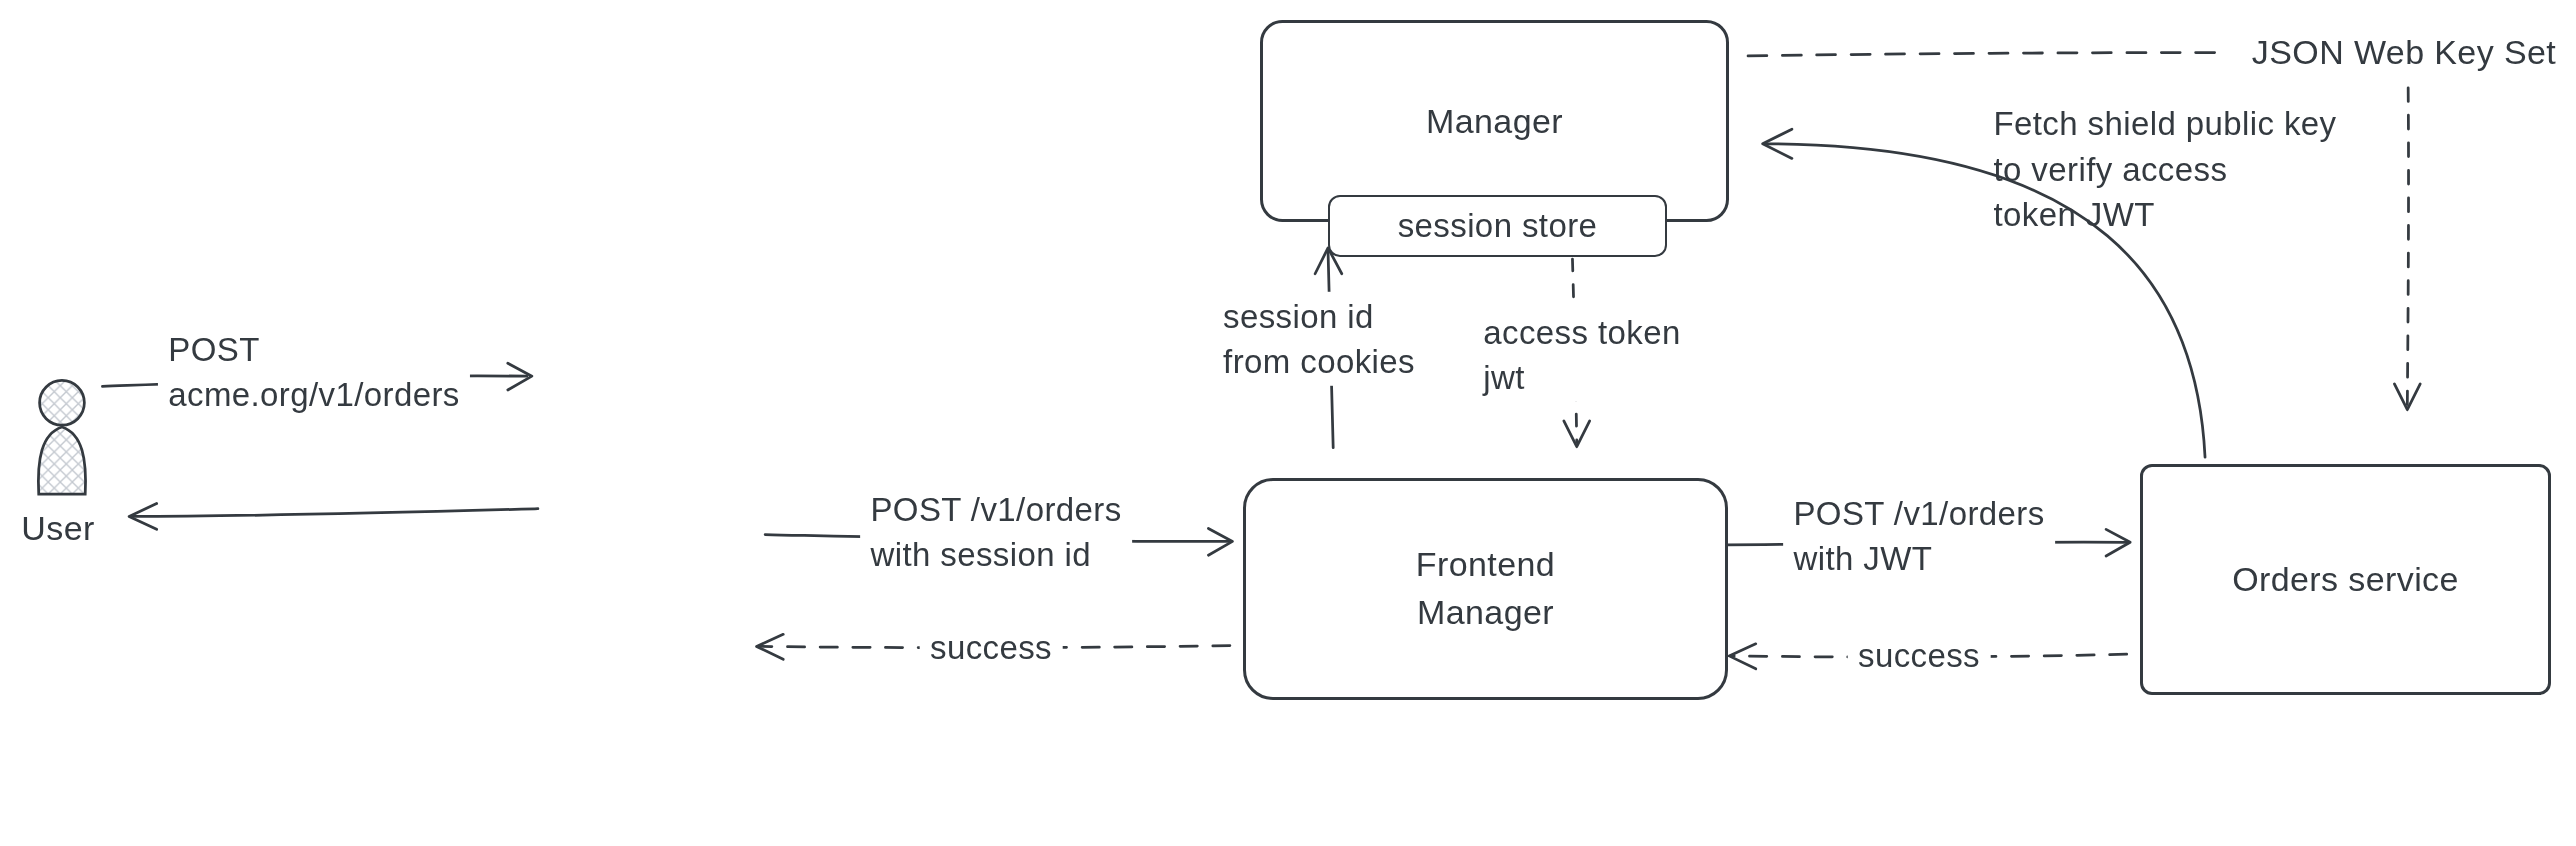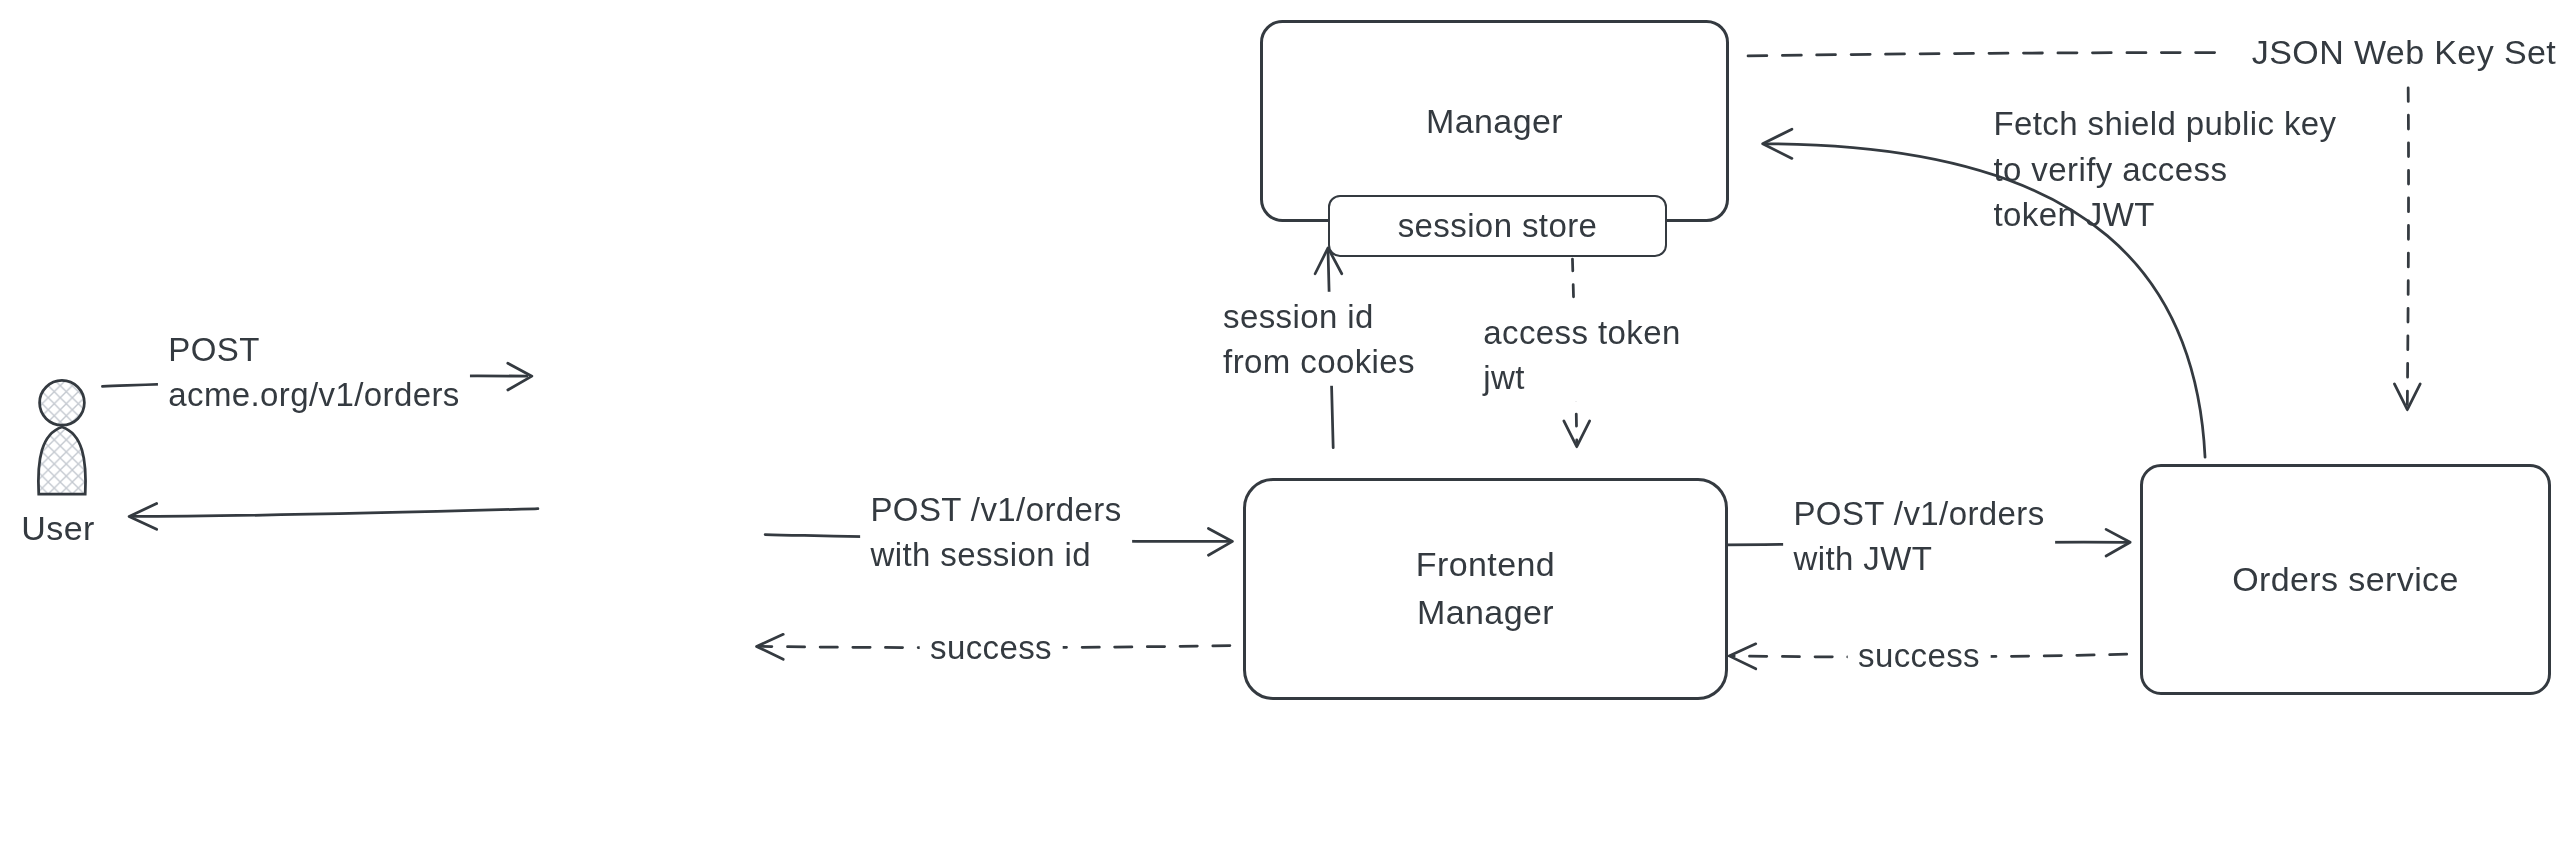--- a/index.html
+++ b/index.html
@@ -22,21 +22,21 @@
 
   .node-load-balancer{left:568px;top:25px;width:157px;height:806px;border-radius:41px}
   .node-frontier{left:1260px;top:20px;width:469px;height:202px;border-radius:22.4px;display:block}
   .frontier-title{position:absolute;left:0;right:0;top:79px;text-align:center;font-size:34px;letter-spacing:0.4px}
   .node-session-store{
     position:absolute;left:65px;top:126px;width:339px;height:62px;
     border:2.6px solid #343a40;border-radius:12px;background:#fff;
     display:flex;align-items:center;justify-content:center;font-size:33px;letter-spacing:0.4px;margin-top:46px;
   }
   .node-frontend-manager{left:1243px;top:478px;width:485px;height:222px;border-radius:30px}
-  .node-orders-service{left:2140px;top:464px;width:411px;height:231px;border-radius:21px}
+  .node-orders-service{left:2140px;top:464px;width:411px;height:231px;border-radius:12px}
 
   .lbl{
     position:absolute;transform:translate(-50%,-50%);
     font-size:33px;line-height:1.38;text-align:left;white-space:pre-line;
     background:#ffffff;padding:1.7px 10.3px;z-index:3;letter-spacing:0.4px;
   }
   .lbl.nobg{background:transparent;padding:0}
 
   .user-label{position:absolute;left:58px;top:528px;transform:translate(-50%,-50%);
     font-size:34px;z-index:3;letter-spacing:0.4px}

